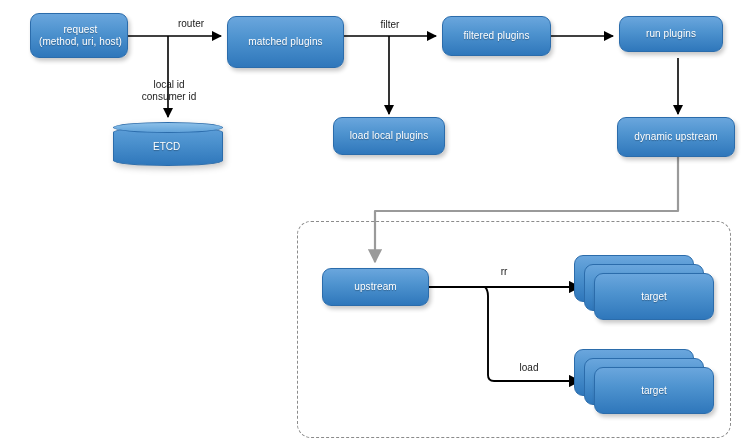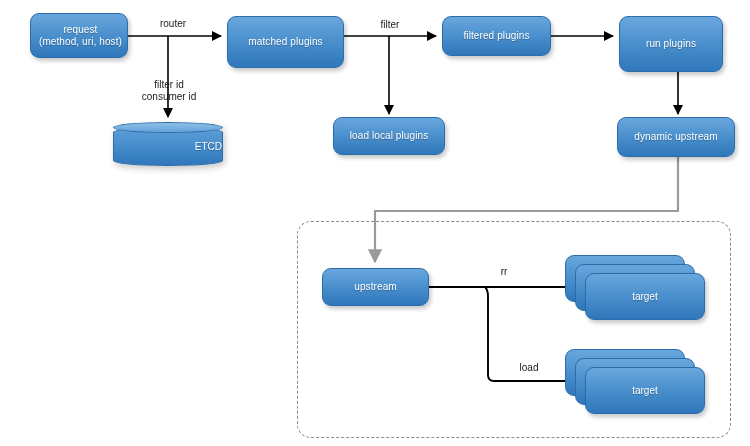--- a/index.html
+++ b/index.html
@@ -52,20 +52,21 @@
   .stack {
     position: absolute;
     z-index: 3;
   }
   .stack .layer {
     position: absolute;
     box-sizing: border-box;
     border-radius: 9px;
     background: linear-gradient(to bottom, #6aa6dd 0%, #4e93cf 42%, #2f77bb 100%);
     border: 1px solid #2b6cab;
+    margin-left: 9px;
   }
   .stack .layer.l1 { left: 0;   top: 0;   }
   .stack .layer.l2 { left: 10px; top: 9px; }
   .stack .layer.l3 {
     left: 20px; top: 18px;
     box-shadow: 2px 3px 4px rgba(0,0,0,0.22);
     display: flex;
     align-items: center;
     justify-content: center;
     color: #ffffff;
@@ -81,24 +82,25 @@
   }
   .cyl-body {
     position: absolute;
     left: 0; right: 0;
     box-sizing: border-box;
     background: linear-gradient(to bottom, #5d9ed8 0%, #4a90cd 40%, #2f77bb 100%);
     border: 1px solid #2b6cab;
     border-radius: 50% / 14%;
     display: flex;
     align-items: center;
-    justify-content: flex-end;
+    justify-content: flex-start;
     color: #ffffff;
     font-size: 10px;
     text-shadow: 0 1px 1px rgba(0,0,0,0.30);
+    padding-left: 39px;
   }
   .cyl-top {
     position: absolute;
     left: 0; right: 0; top: 0;
     box-sizing: border-box;
     background: linear-gradient(to bottom, #8cc0e8 0%, #62a3da 100%);
     border: 1px solid #2b6cab;
     border-radius: 50%;
   }
 
@@ -151,23 +153,23 @@
 
     <path d="M 678 58 L 678 114" stroke="#000000" stroke-width="1.6" fill="none" marker-end="url(#arrow-black)"></path>
 
     <path d="M 678 157 L 678 211 L 375 211 L 375 262" stroke="#9a9a9a" stroke-width="2.2" fill="none" stroke-linejoin="round" marker-end="url(#arrow-gray)"></path>
 
     <path d="M 429 287 L 580 287" stroke="#000000" stroke-width="1.9" fill="none" marker-end="url(#arrow-black)"></path>
 
     <path d="M 485 287 Q 488 290 488 296 L 488 375 Q 488 381 494 381 L 580 381" stroke="#000000" stroke-width="1.9" fill="none" stroke-linejoin="round" marker-end="url(#arrow-black)"></path>
   </svg>
 
-  <div class="edge-label" style="left:146px; top:18px; width:54px;">router</div>
-
-  <div class="edge-label" style="left:123px; top:79px; width:92px;">filter id
+  <div class="edge-label" style="left:164px; top:18px; width:54px;">router</div>
+
+  <div class="edge-label" style="left:123px; top:79px; width:92px;">local id
 consumer id</div>
 
   <div class="edge-label" style="left:370px; top:19px; width:40px;">filter</div>
 
   <div class="edge-label" style="left:486px; top:266px; width:36px;">rr</div>
 
   <div class="edge-label" style="left:505px; top:362px; width:48px;">load</div>
 
   <div class="group-box" style="left:297px; top:221px; width:434px; height:217px;"></div>
 
@@ -177,21 +179,21 @@
   </div>
 
   <div class="node" style="left:227px; top:16px; width:117px; height:52px;">
     <span class="label">matched plugins</span>
   </div>
 
   <div class="node" style="left:442px; top:16px; width:109px; height:40px;">
     <span class="label">filtered plugins</span>
   </div>
 
-  <div class="node" style="left:619px; top:16px; width:104px; height:56px;">
+  <div class="node" style="left:619px; top:16px; width:104px; height:36px;">
     <span class="label">run plugins</span>
   </div>
 
   <div class="cylinder" style="left:113px; top:122px; width:110px; height:44px;">
     <div class="cyl-body" style="top:5px; height:39px;">
       <span>ETCD</span>
     </div>
     <div class="cyl-top" style="height:11px;"></div>
   </div>
 

